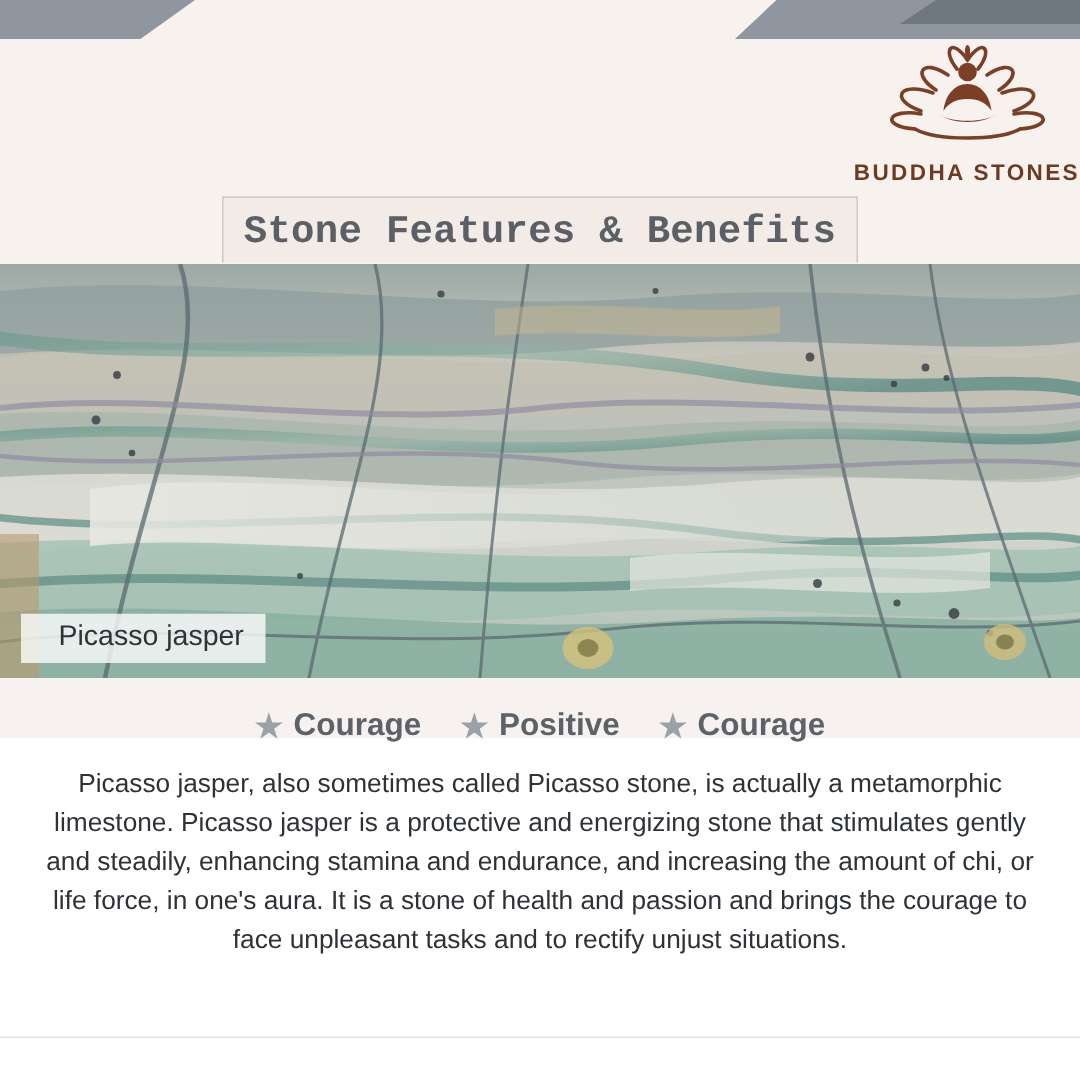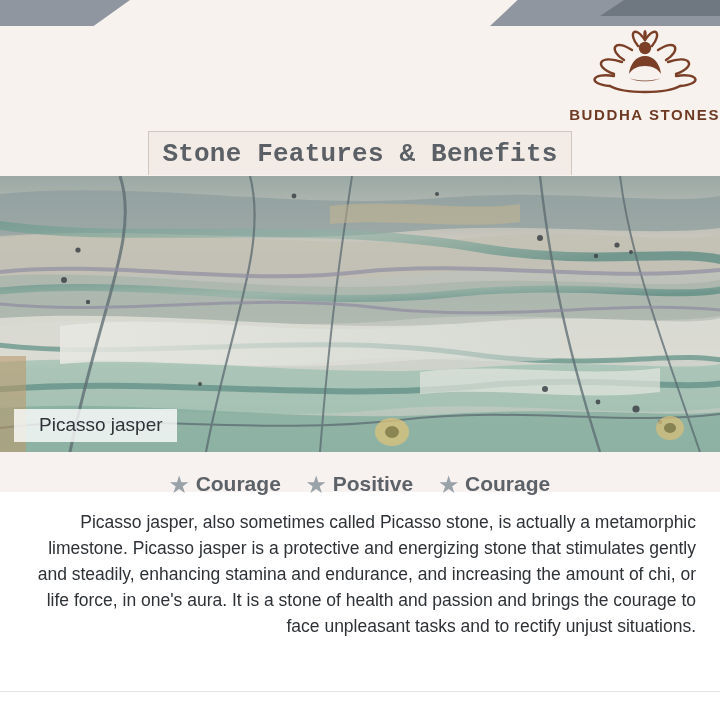--- a/index.html
+++ b/index.html
@@ -152,21 +152,21 @@
     font-size: 21px;
     line-height: 1;
   }
 
   .desc {
     position: relative;
     margin: 14px 24px 0 24px;
     font-size: 17.5px;
     line-height: 1.48;
     color: #2e3236;
-    text-align: right;
+    text-align: center;
     font-family: "Liberation Sans", sans-serif;
   }
 
   .bottom-rule {
     position: absolute;
     left: 0;
     bottom: 28px;
     width: 720px;
     height: 1px;
     background: #e2e2e2;

